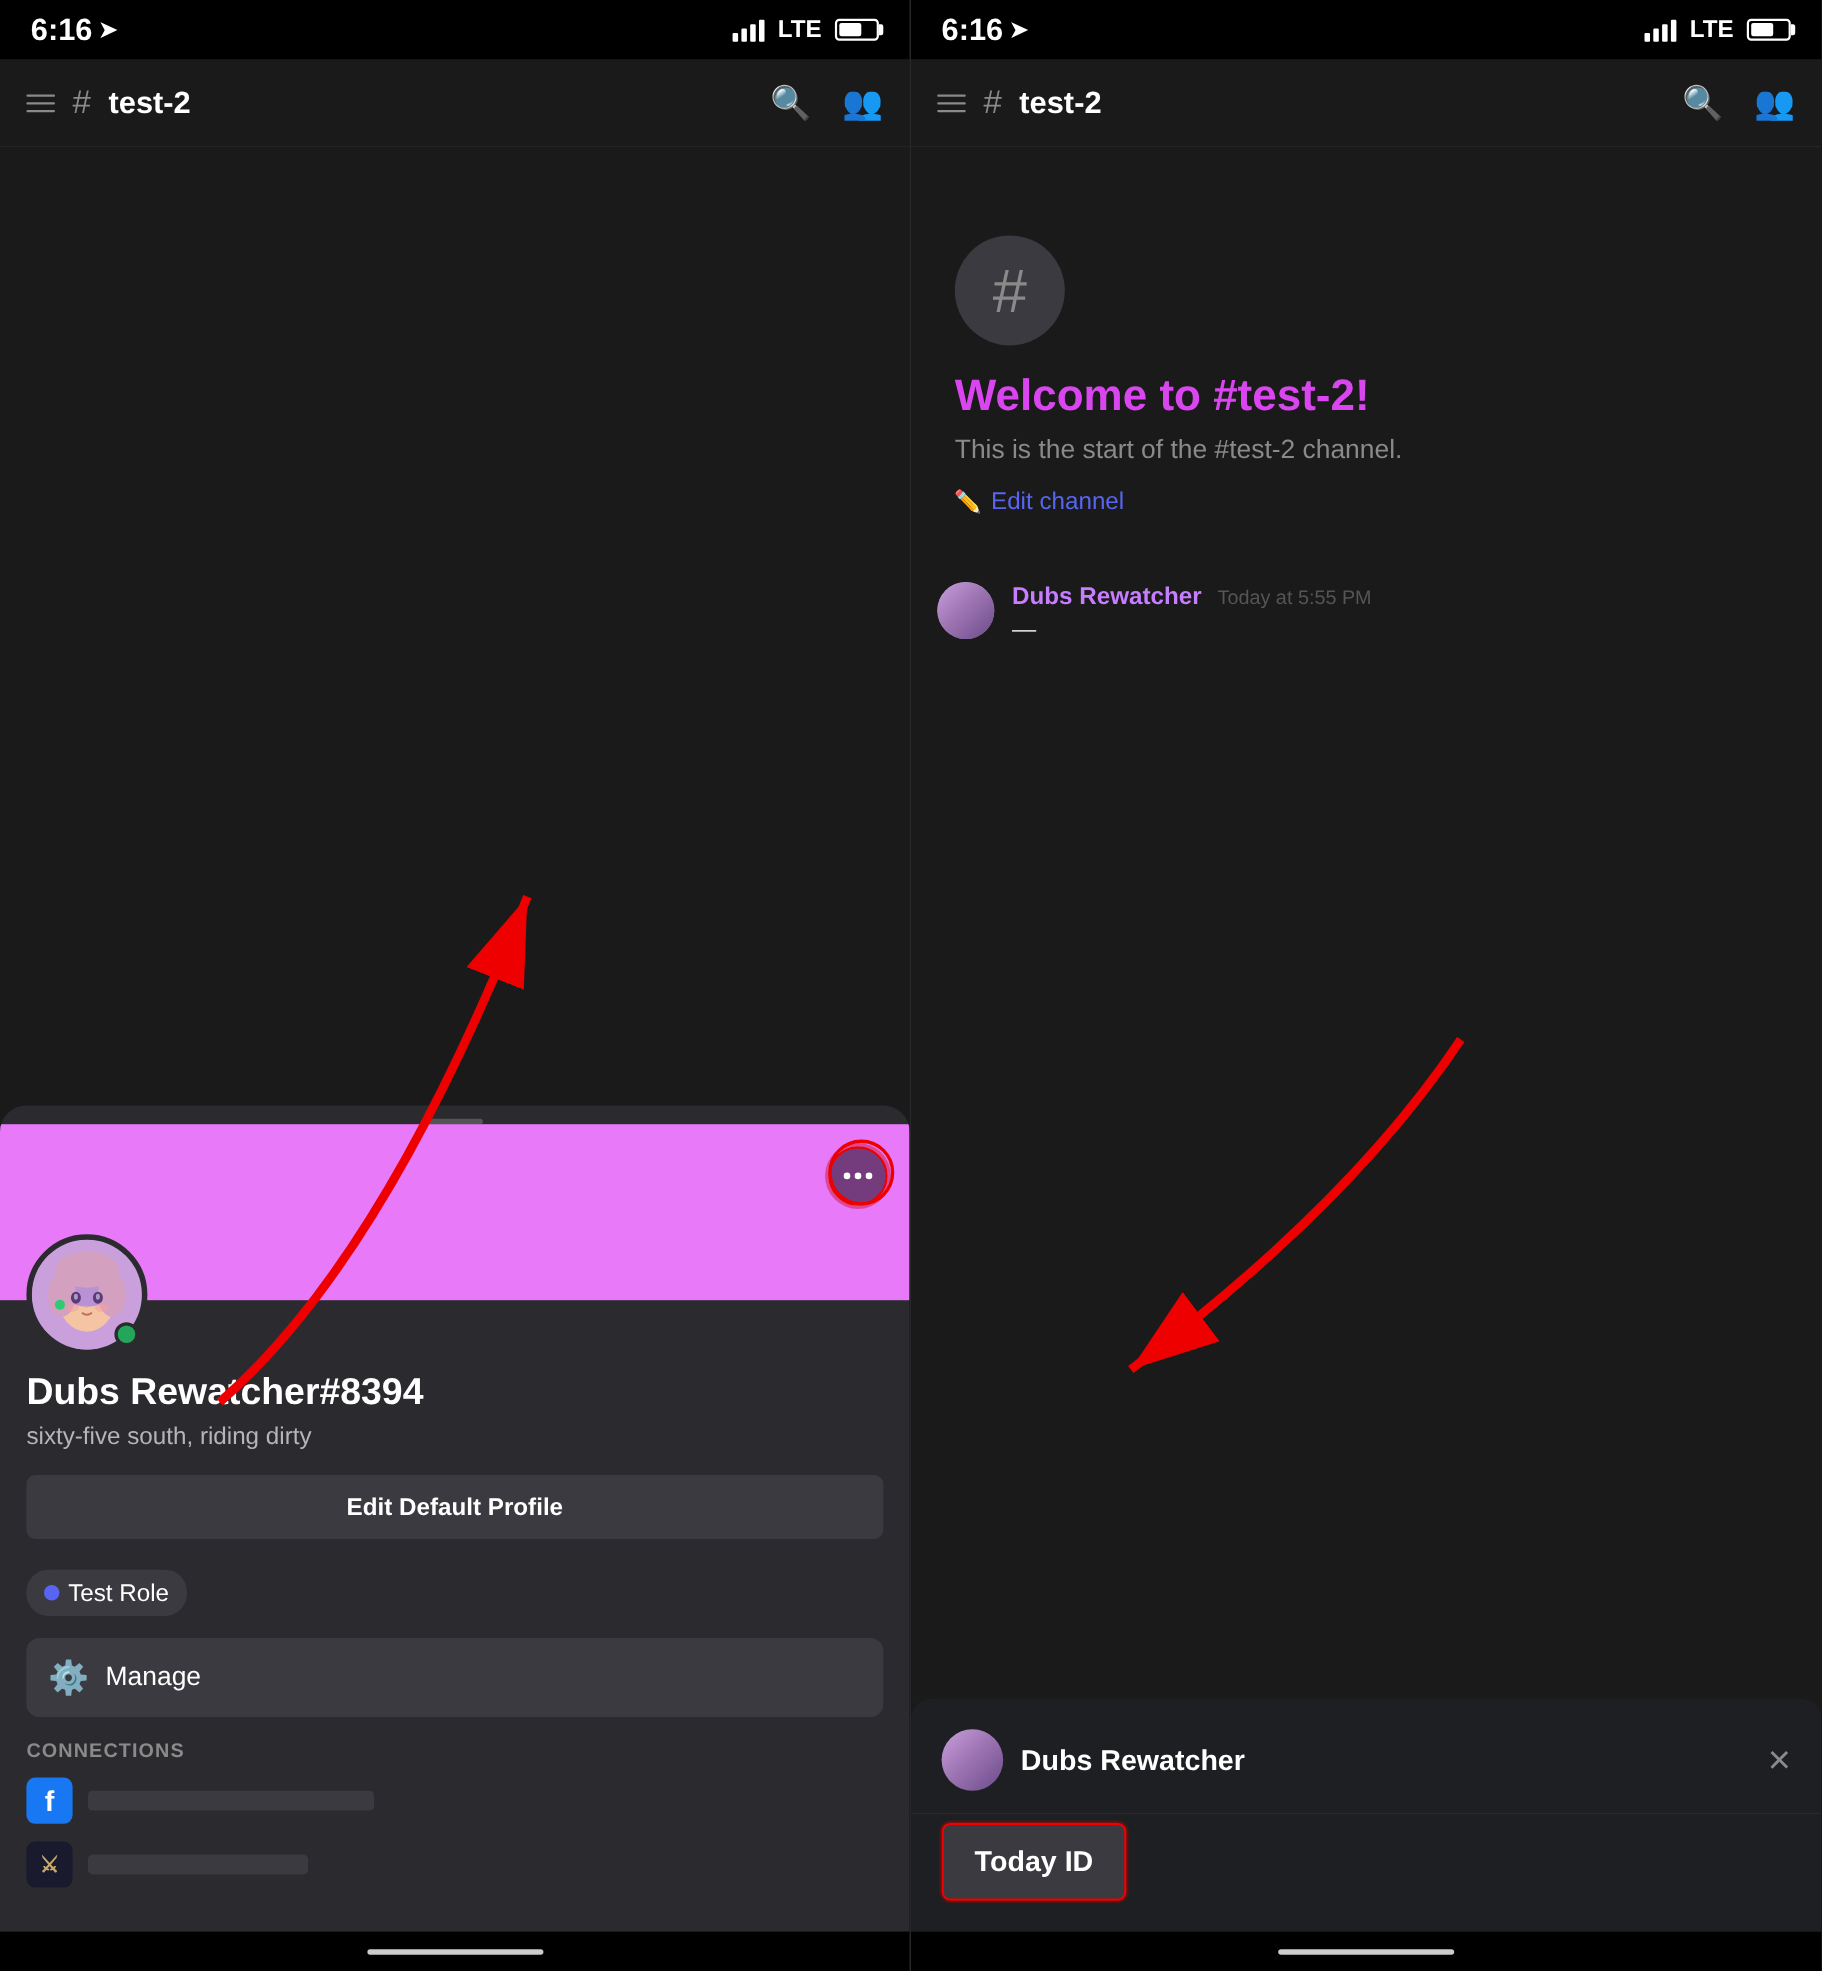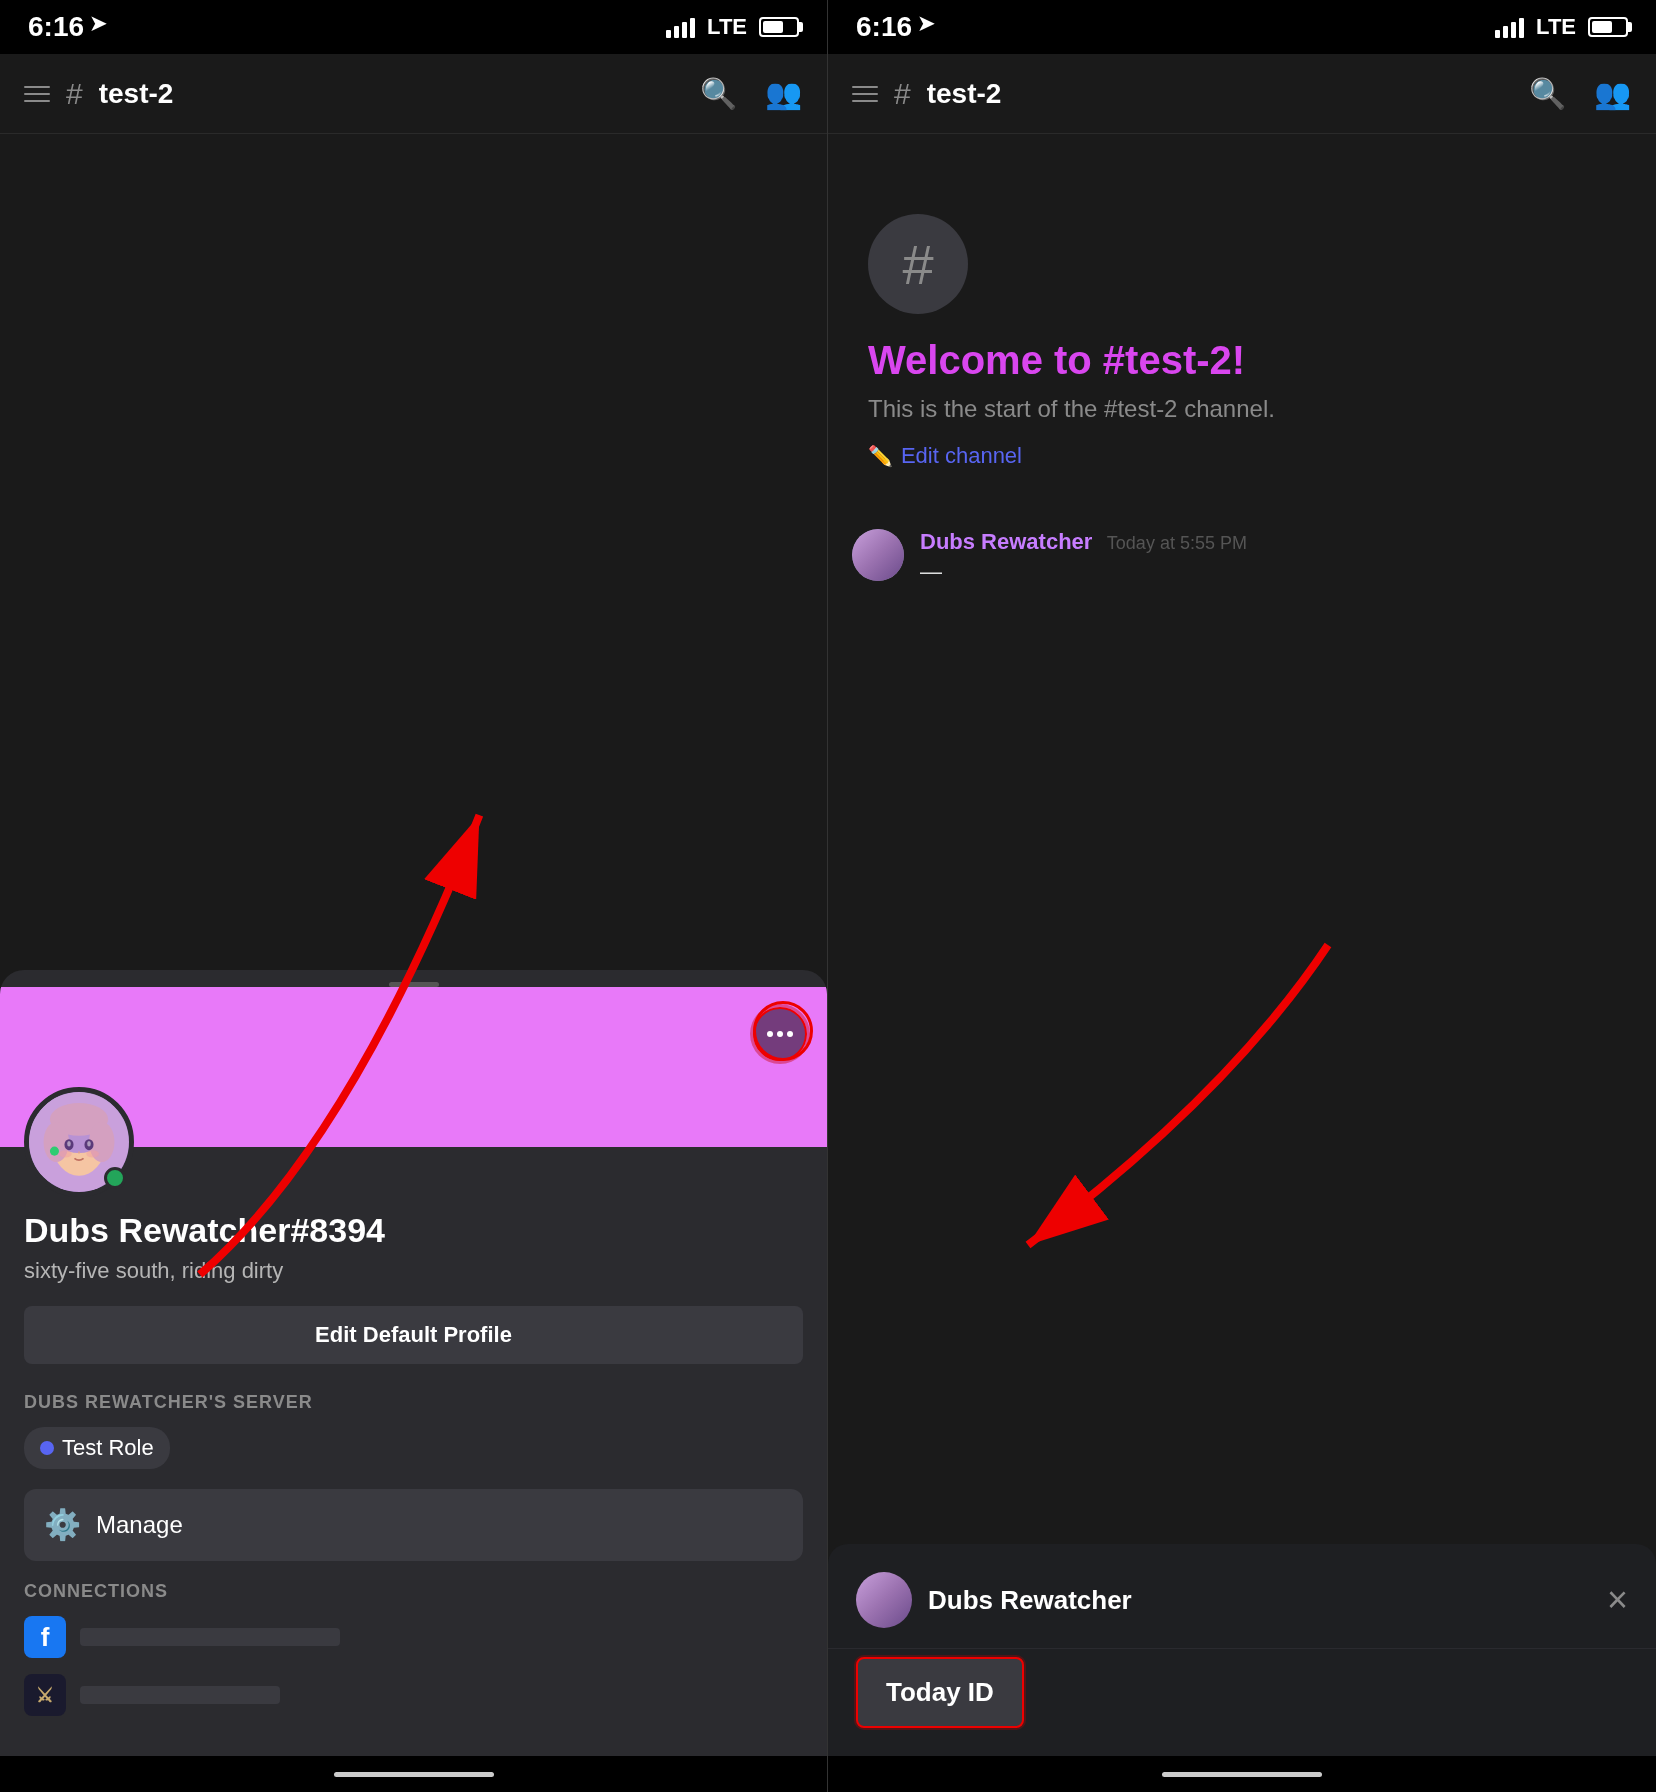--- a/index.html
+++ b/index.html
@@ -36,21 +36,21 @@
       justify-content: space-between;
       padding: 0 28px;
       flex-shrink: 0;
     }
 
     .status-time {
       color: #fff;
       font-size: 28px;
       font-weight: 600;
       display: flex;
-      align-items: flex-start;
+      align-items: center;
       gap: 6px;
     }
 
     .status-icons {
       display: flex;
       align-items: center;
       gap: 12px;
       color: #fff;
       font-size: 22px;
     }
@@ -661,21 +661,20 @@
 
       <div class="profile-body">
         <div class="profile-username">Dubs Rewatcher#8394</div>
         <div class="profile-bio">sixty-five south, riding dirty</div>
 
         <div class="profile-buttons">
           <button class="profile-btn">Edit Default Profile</button>
         </div>
 
         <div class="server-section">
-          <div class="section-label">DUBS REWATCHER'S SERVER</div>
           <div class="role-badge">
             <div class="role-dot"></div>
             <span>Test Role</span>
           </div>
         </div>
 
         <div class="manage-row">
           <div class="manage-icon">⚙️</div>
           <span class="manage-label">Manage</span>
         </div>

